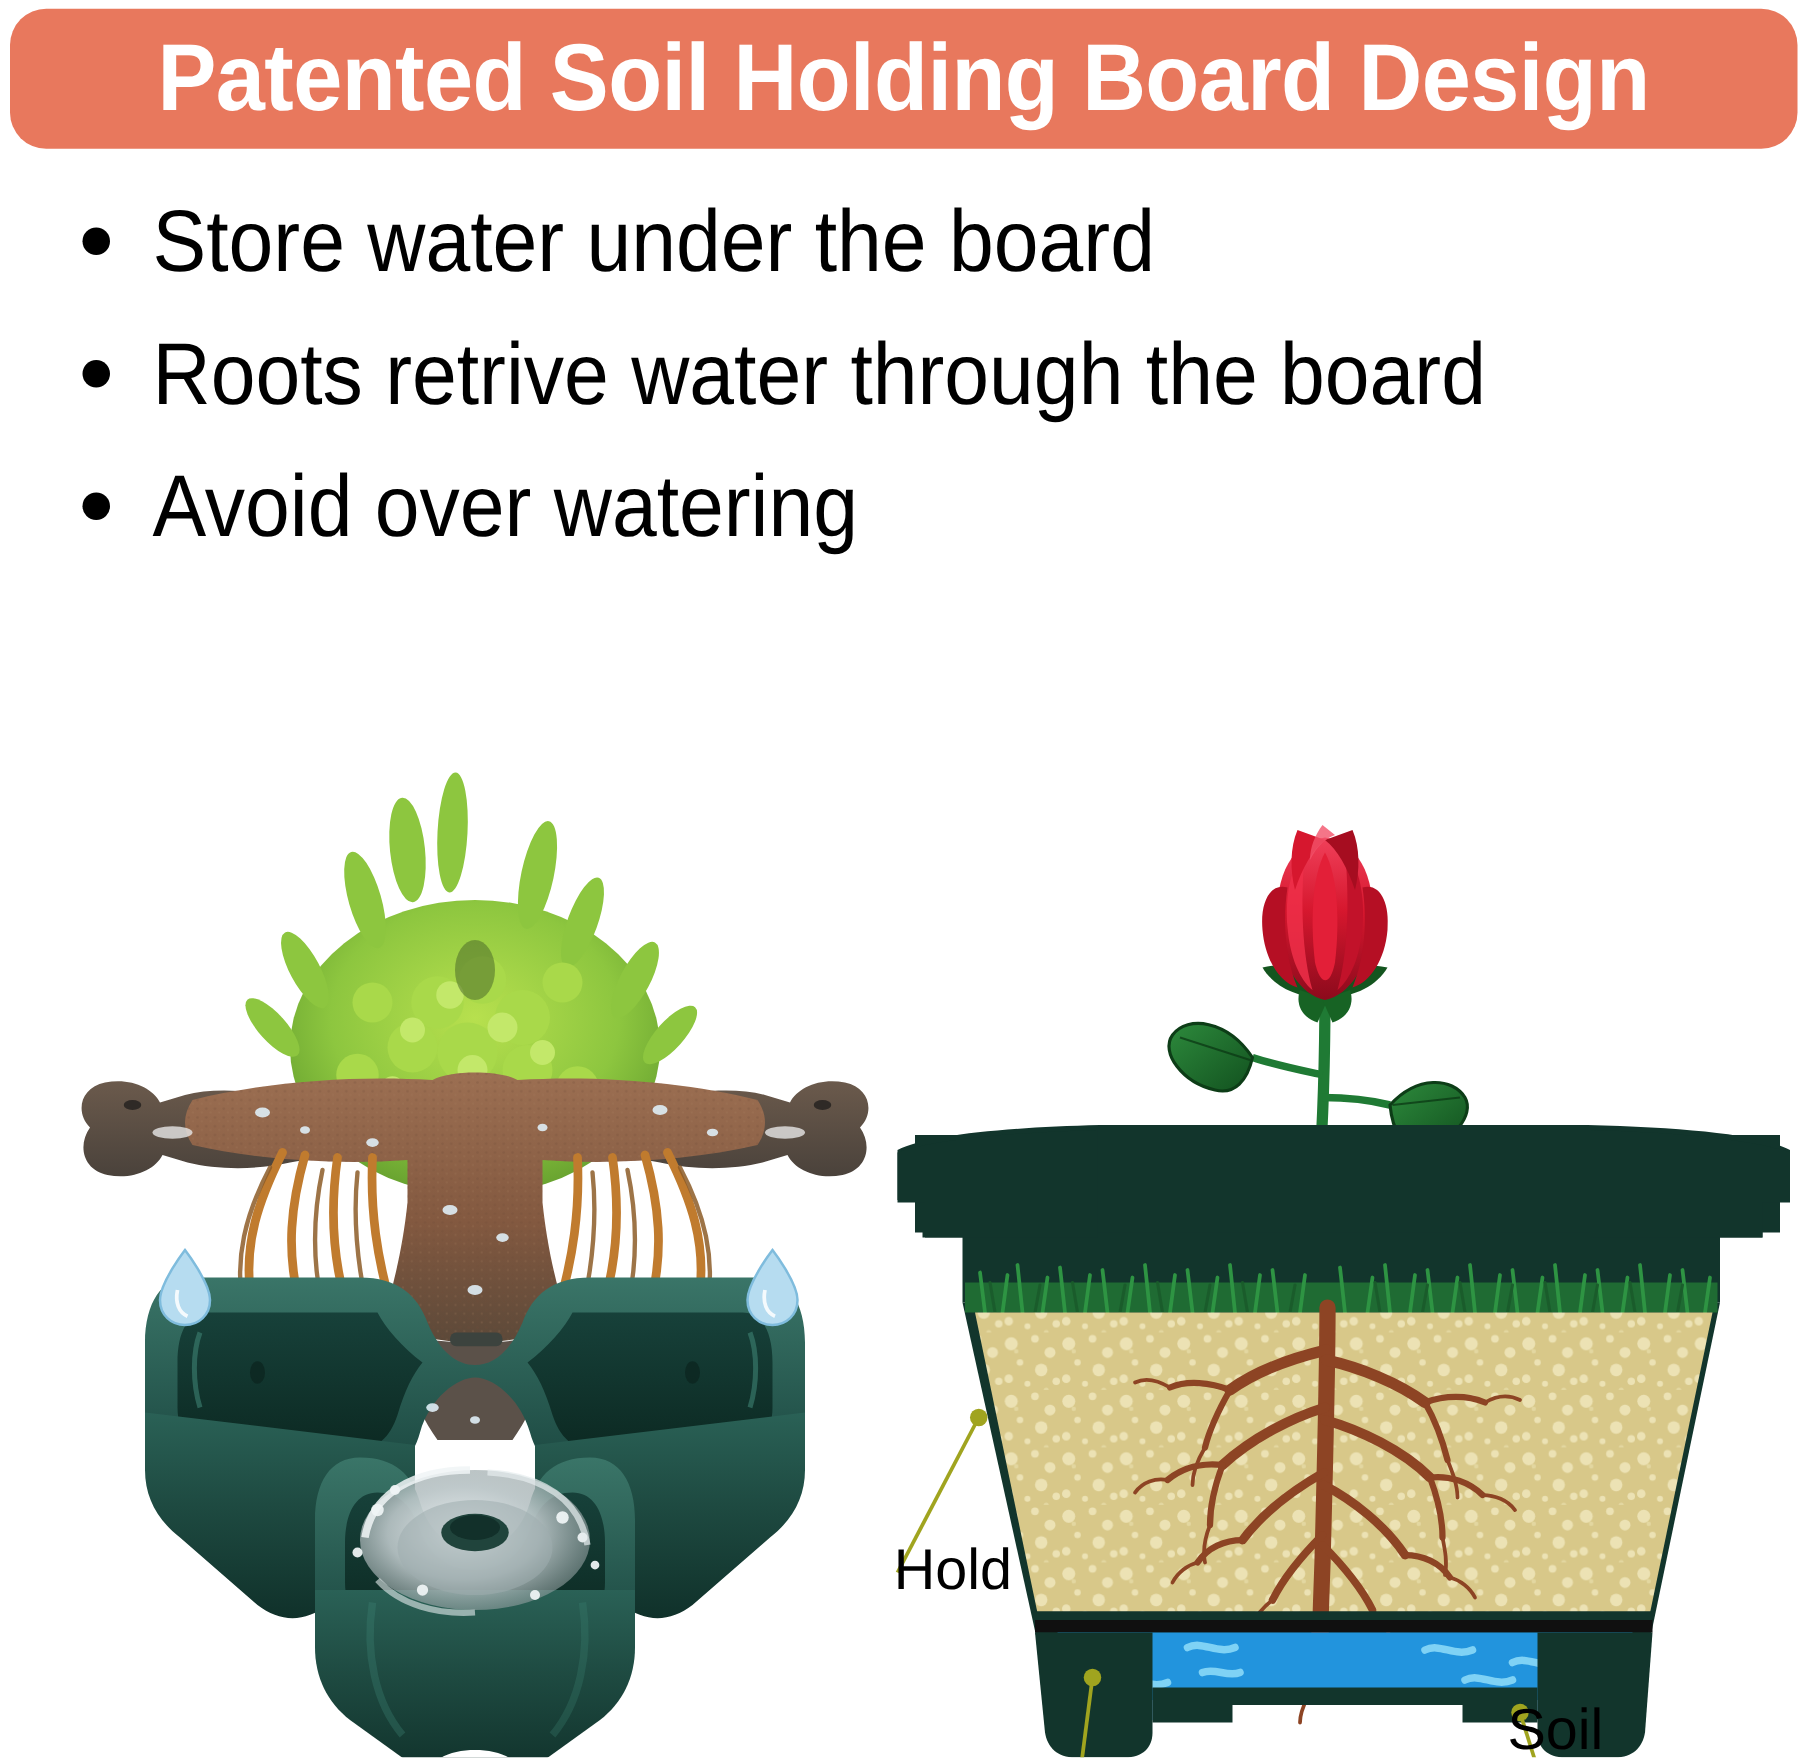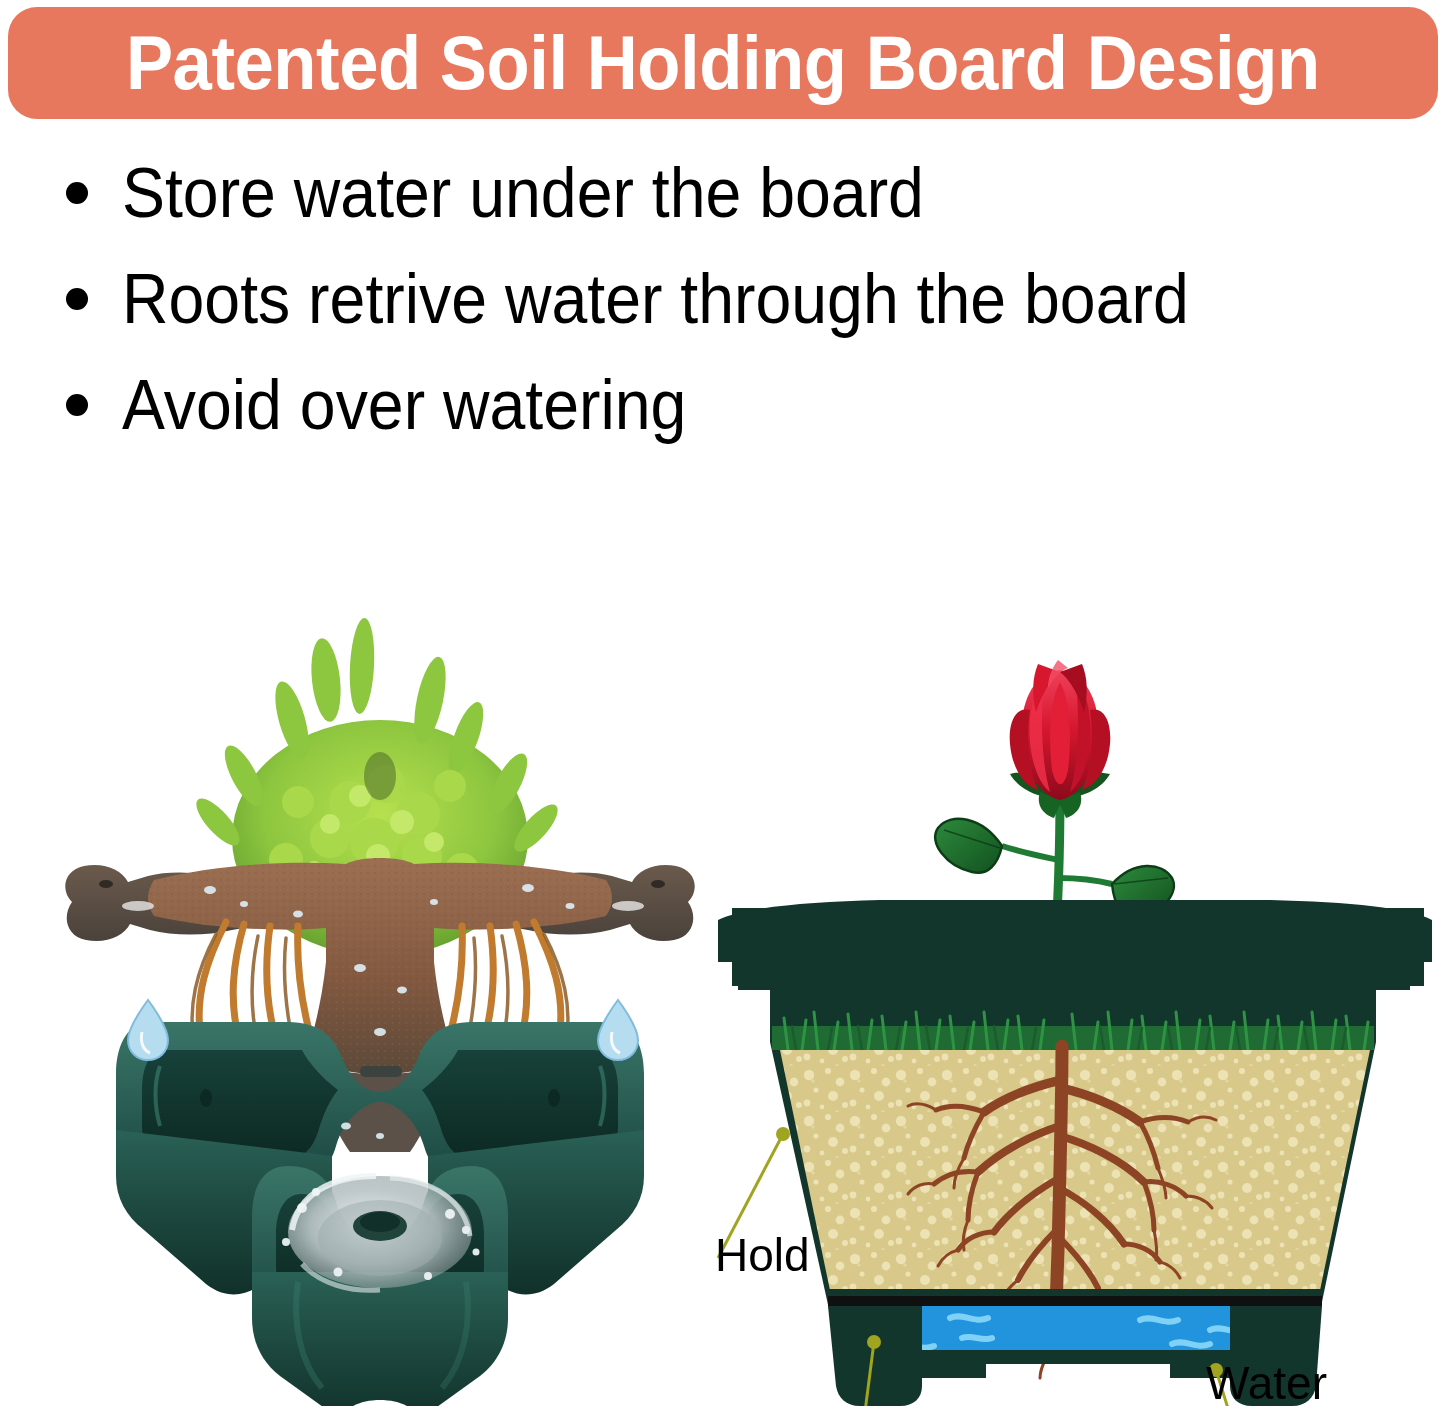--- a/index.html
+++ b/index.html
@@ -645,16 +645,16 @@
         </g>
         <g fill="#a0a41f">
           <circle cx="73" cy="574" r="7"></circle>
           <circle cx="164" cy="782" r="7"></circle>
           <circle cx="506" cy="810" r="7"></circle>
         </g>
       </svg>
     </div>
 
     <span class="label-txt" style="left:715px;top:672px;">Hold</span>
-    <span class="label-txt" style="left:1206px;top:800px;">Water</span>
+    <span class="label-txt" style="left:1206px;top:800px;">Soil</span>
 
   </div>
 </div>
 
 </body></html>

